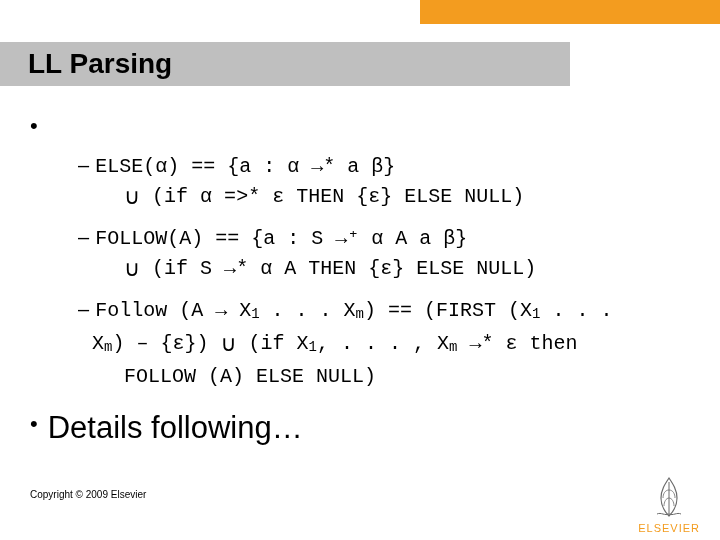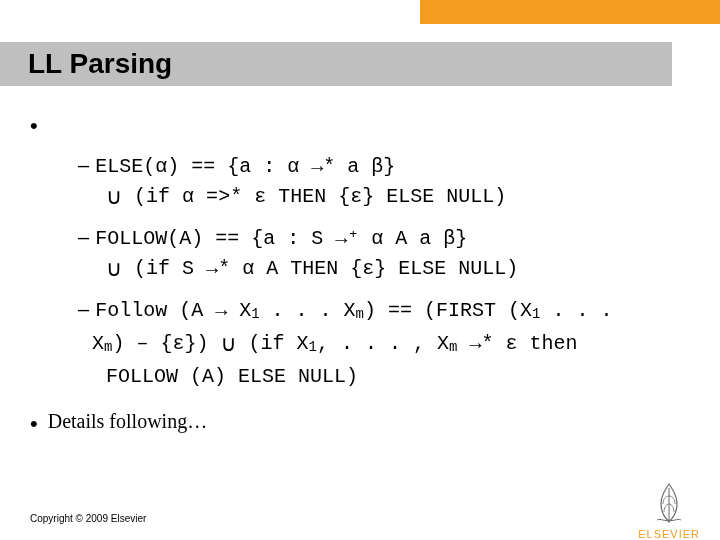--- a/index.html
+++ b/index.html
@@ -18,21 +18,21 @@
     top: 0;
     right: 0;
     width: 300px;
     height: 24px;
     background: #f39c1f;
   }
   .title-bar {
     position: absolute;
     top: 42px;
     left: 0;
-    width: 672px;
+    width: 570px;
     height: 44px;
     background: #bfbfbf;
     display: flex;
     align-items: center;
     padding-left: 28px;
     box-sizing: border-box;
   }
   .title-bar h1 {
     margin: 0;
     font-family: Arial, Helvetica, sans-serif;
@@ -69,55 +69,55 @@
     font-family: "Courier New", Courier, monospace;
     font-size: 20px;
     line-height: 30px;
   }
   .sub-item .dash {
     font-family: Arial, Helvetica, sans-serif;
     margin-right: 6px;
   }
   .sub-item .cont {
     display: block;
-    margin-left: 28px;
+    margin-left: 46px;
   }
   .union {
     font-family: Arial, sans-serif;
     font-size: 22px;
     vertical-align: -2px;
   }
   sub {
     font-size: 0.7em;
     vertical-align: -2px;
   }
   .details {
     margin-top: 18px;
     display: flex;
     align-items: flex-start;
   }
   .details .bullet-dot {
     font-size: 22px;
     line-height: 28px;
   }
   .details-text {
-    font-size: 20px;
-    font-family: Liberation Serif, serif;
+    font-size: 31px;
+    font-family: Liberation Sans, sans-serif;
   }
   .copyright {
     position: absolute;
-    bottom: 16px;
+    bottom: 40px;
     left: 30px;
     font-size: 10px;
     font-family: Arial, sans-serif;
     color: #000;
   }
   .logo {
     position: absolute;
-    bottom: 0;
+    bottom: 6px;
     right: 20px;
     text-align: center;
   }
   .logo svg {
     display: block;
     margin: 0 auto;
   }
   .logo-text {
     font-size: 11px;
     letter-spacing: 1px;

